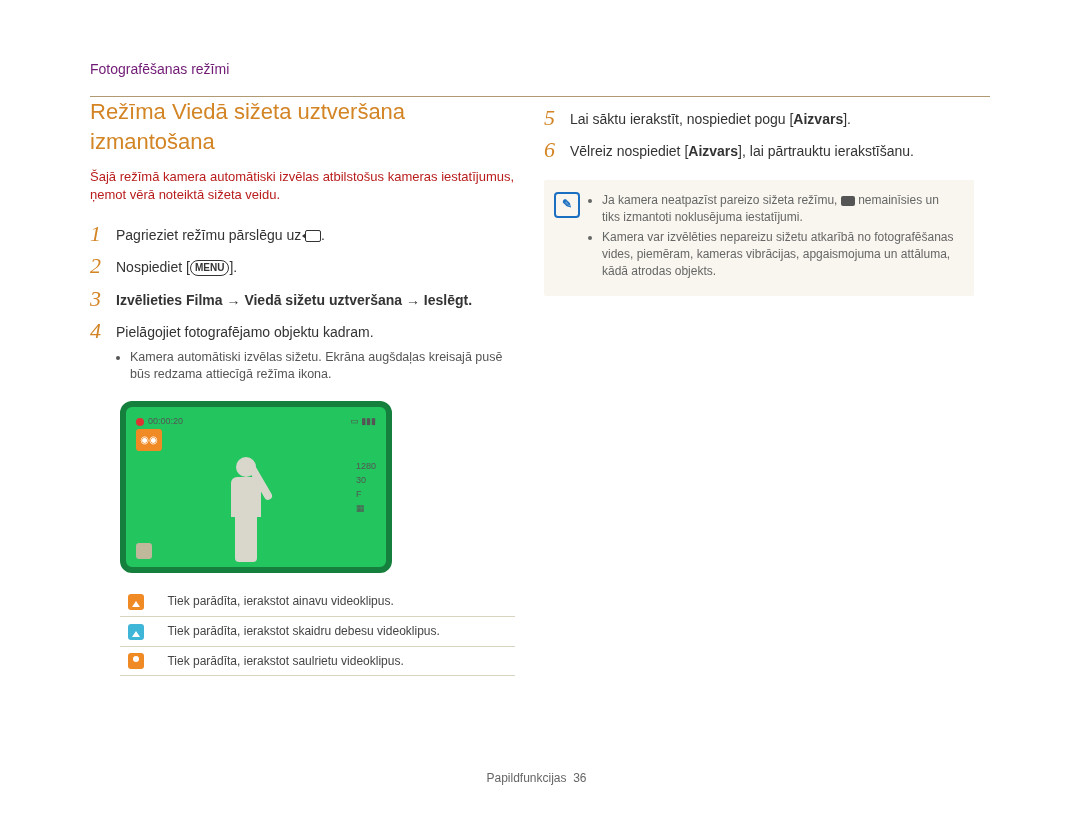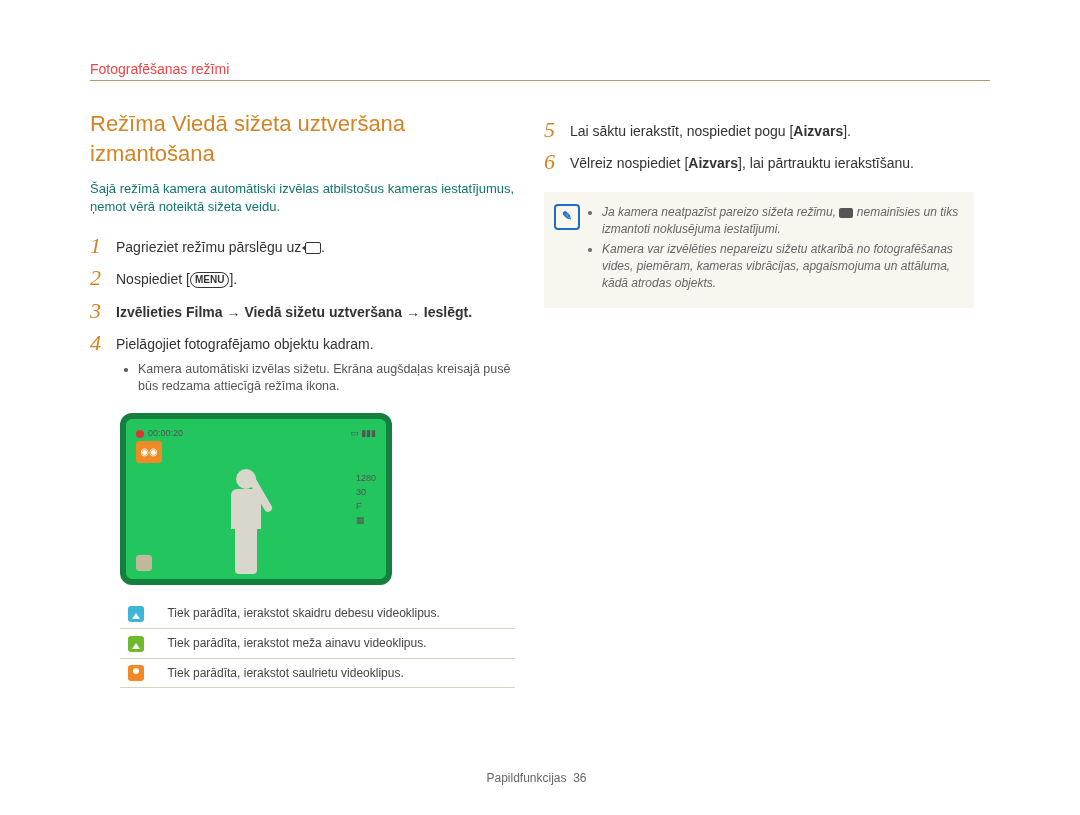--- a/index.html
+++ b/index.html
@@ -11,41 +11,40 @@
     background: #fff;
     color: #333;
     font-size: 14px;
     line-height: 1.4;
     box-sizing: border-box;
   }
   .page {
     padding: 60px 90px 30px 90px;
   }
   .breadcrumb {
-    color: #ef4444;
+    color: #701a75;
     font-size: 14px;
     border-bottom: 1px solid #b09a72;
-    padding-bottom: 0;
-    margin-bottom: 28px;
+    padding-bottom: 16px;
   }
   .columns {
     display: flex;
     gap: 24px;
   }
   .col {
     width: 430px;
   }
   h1 {
     color: #d38424;
     font-weight: normal;
     font-size: 22px;
     margin: 0 0 10px 0;
   }
   .intro {
-    color: #0f766e;
+    color: #b91c1c;
     font-size: 13px;
     margin-bottom: 18px;
   }
   .step {
     display: flex;
     align-items: flex-start;
     margin: 10px 0;
   }
   .step-num {
     color: #d38424;
@@ -65,21 +64,21 @@
     display: inline-block;
     border: 1px solid #333;
     border-radius: 8px;
     padding: 0 4px;
     font-size: 10px;
     font-weight: bold;
     line-height: 14px;
     vertical-align: middle;
   }
   .sub-bullets {
-    margin: 6px 0 0 22px;
+    margin: 6px 0 0 14px;
     padding: 0;
     font-size: 12.5px;
     color: #555;
   }
   .sub-bullets li { list-style: disc; margin-bottom: 3px; }
   .preview {
     width: 260px;
     height: 160px;
     border: 6px solid #15803d;
     border-radius: 12px;
@@ -170,21 +169,21 @@
     color: #666;
     margin-top: 18px;
   }
   .note .nicon {
     position:absolute; left:10px; top:12px;
     width:22px;height:22px;border:2px solid #1b6fc2;border-radius:4px;
     color:#1b6fc2;display:flex;align-items:center;justify-content:center;
     font-weight:bold;font-size:12px;
   }
   .note ul { margin:0; padding-left:14px; }
-  .note li { list-style: disc; margin-bottom:4px;font-style:italic; }
+  .note li { list-style: disc; margin-bottom:4px; }
   .smart-ic {
     display:inline-block;width:14px;height:10px;background:#555;border-radius:2px;vertical-align:middle;
   }
   .cam-ic {
     display:inline-block;width:14px;height:10px;border:1px solid #333;border-radius:2px;vertical-align:middle;position:relative;
   }
   .cam-ic::before{content:'';position:absolute;left:-4px;top:2px;width:0;height:0;border-top:3px solid transparent;border-bottom:3px solid transparent;border-right:4px solid #333;}
   .footer {
     text-align:center; font-size:12px; color:#666;
     position:absolute; bottom:28px; left:0; right:7px;
@@ -244,26 +243,26 @@
           <div class="head"></div>
           <div class="torso"></div>
           <div class="legs"></div>
         </div>
         <div class="bl-icon"></div>
       </div>
 
       <table class="icons">
         <tbody>
         <tr>
+          <td><span class="ic ic-orange"></span></td>
+          <td>Tiek parādīta, ierakstot ainavu videoklipus.</td>
+        </tr>
+        <tr>
           <td><span class="ic ic-blue"></span></td>
           <td>Tiek parādīta, ierakstot skaidru debesu videoklipus.</td>
-        </tr>
-        <tr>
-          <td><span class="ic ic-green"></span></td>
-          <td>Tiek parādīta, ierakstot meža ainavu videoklipus.</td>
         </tr>
         <tr>
           <td><span class="ic ic-sunset"></span></td>
           <td>Tiek parādīta, ierakstot saulrietu videoklipus.</td>
         </tr>
       </tbody>
         </table>
     </div>
 
     <div class="col">

